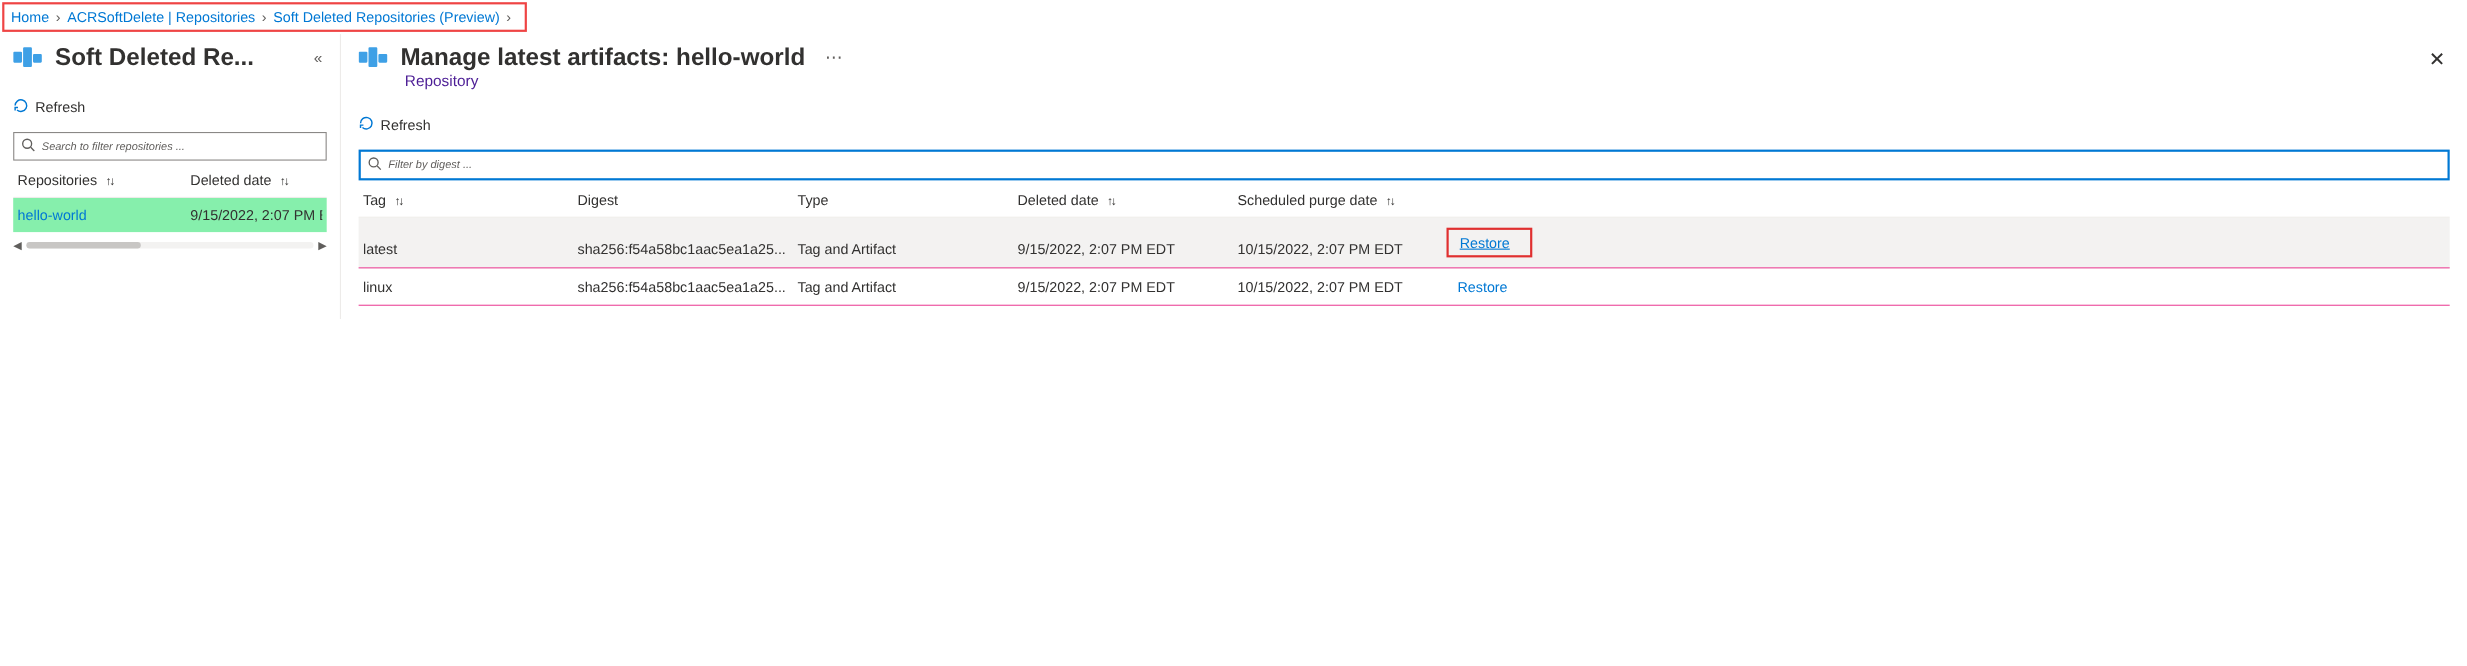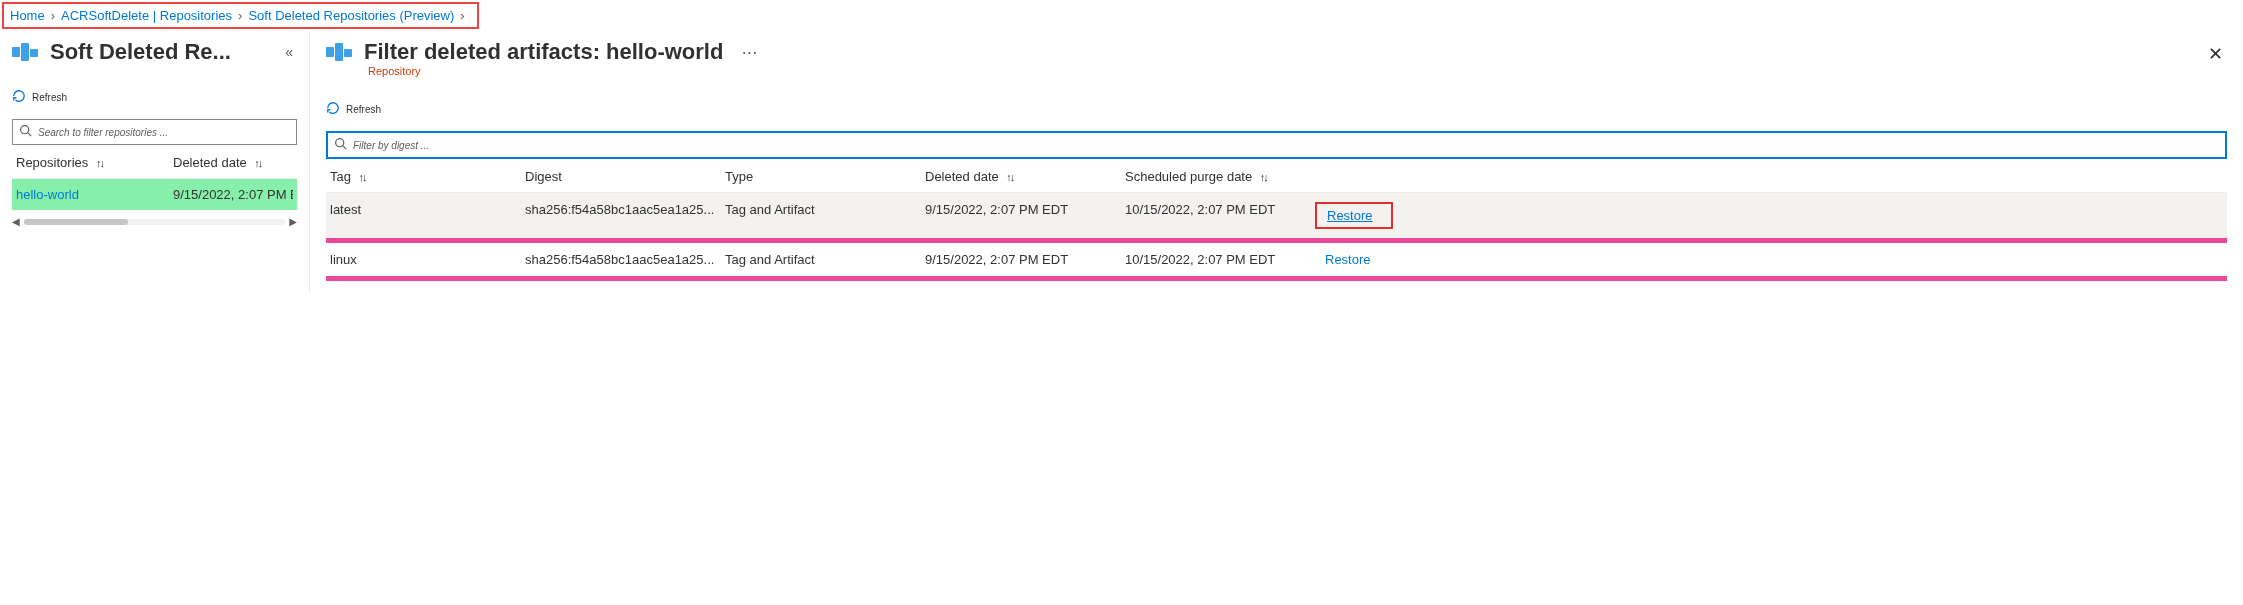--- a/index.html
+++ b/index.html
@@ -70,22 +70,22 @@
       cursor: pointer;
       font-size: 14px;
       padding: 4px;
     }
     .main-title {
       font-size: 22px;
       font-weight: 600;
       color: #323130;
     }
     .subtitle {
-      font-size: 11px;
-      color: #c2410c;
+      font-size: 14px;
+      color: #4c1d95;
       margin-left: 42px;
       margin-top: -2px;
     }
     .ellipsis-btn {
       color: #605e5c;
       font-size: 16px;
       padding: 0 8px;
       cursor: pointer;
     }
     .close-btn {
@@ -99,21 +99,21 @@
     }
     
     .refresh-row {
       margin-top: 24px;
       margin-bottom: 14px;
       display: flex;
       align-items: center;
       gap: 6px;
       color: #323130;
       cursor: pointer;
-      font-size: 10px;
+      font-size: 13px;
     }
     .refresh-row .refresh-icon {
       color: #0078d4;
     }
     
     .search-box {
       display: flex;
       align-items: center;
       border: 1px solid #605e5c;
       padding: 4px 6px;
@@ -211,22 +211,22 @@
     .c-tag { width: 195px; }
     .c-digest { width: 200px; }
     .c-type { width: 200px; }
     .c-deleted { width: 200px; }
     .c-purge { width: 200px; }
     .c-action { width: 90px; }
     .main-row {
       display: flex;
       padding: 9px 4px;
       font-size: 13px;
-      align-items: flex-start;
-      border-bottom: 5px solid #ec4899;
+      align-items: flex-end;
+      border-bottom: 1px solid #ec4899;
     }
     .main-row.selected {
       background: #f3f2f1;
     }
     .main-row .c-digest {
       white-space: nowrap;
       overflow: hidden;
       text-overflow: ellipsis;
       padding-right: 8px;
     }
@@ -320,21 +320,21 @@
     <span class="close-btn">✕</span>
 
     <div class="title-row">
       <span class="acr-icon">
         <svg width="28" height="22" viewBox="0 0 28 22">
             <rect x="0" y="6" width="8" height="10" rx="1" fill="#3ea0e6"></rect>
             <rect x="9" y="2" width="8" height="18" rx="1" fill="#3ea0e6"></rect>
             <rect x="18" y="8" width="8" height="8" rx="1" fill="#3ea0e6"></rect>
           </svg>
       </span>
-      <div class="main-title">Filter deleted artifacts: hello-world</div>
+      <div class="main-title">Manage latest artifacts: hello-world</div>
       <span class="ellipsis-btn">⋯</span>
     </div>
     <div class="subtitle">Repository</div>
 
     <div class="refresh-row">
       <span class="refresh-icon">
         <svg width="14" height="14" viewBox="0 0 16 16" fill="none" stroke="#0078d4" stroke-width="1.5">
             <path d="M2 8a6 6 0 1 1 2 4.5"></path>
             <path d="M2 13v-3h3"></path>
           </svg>

